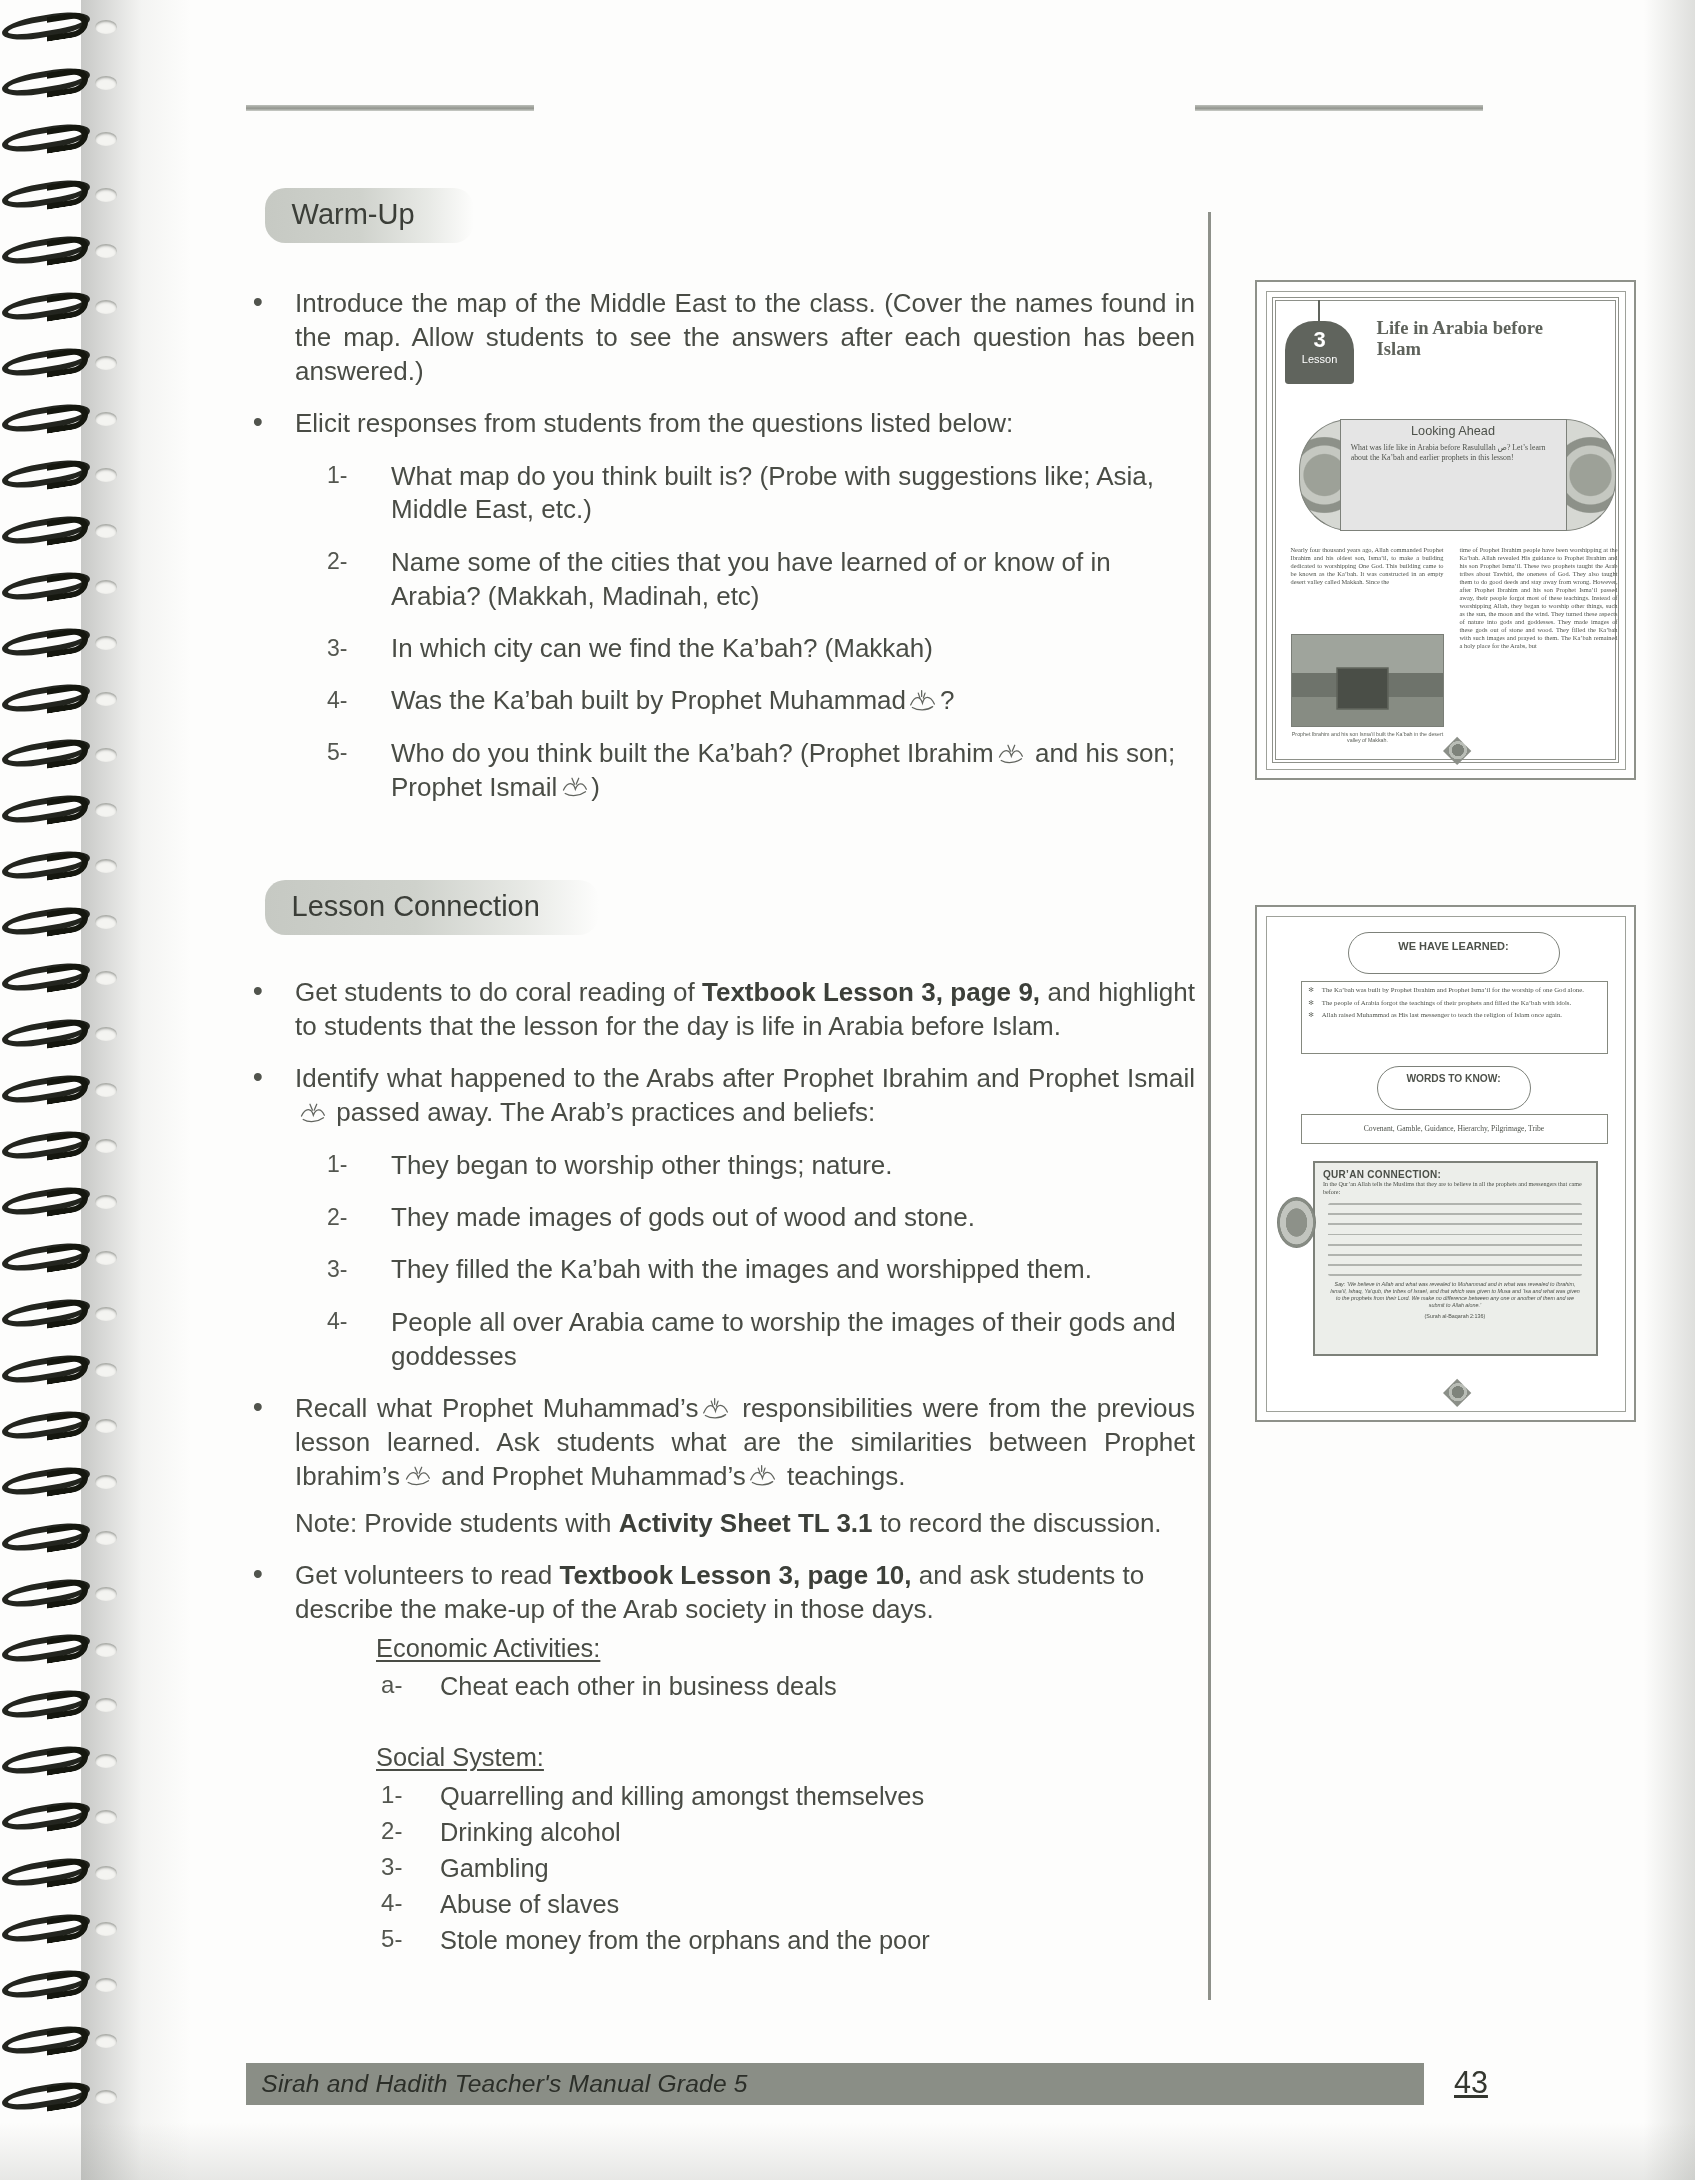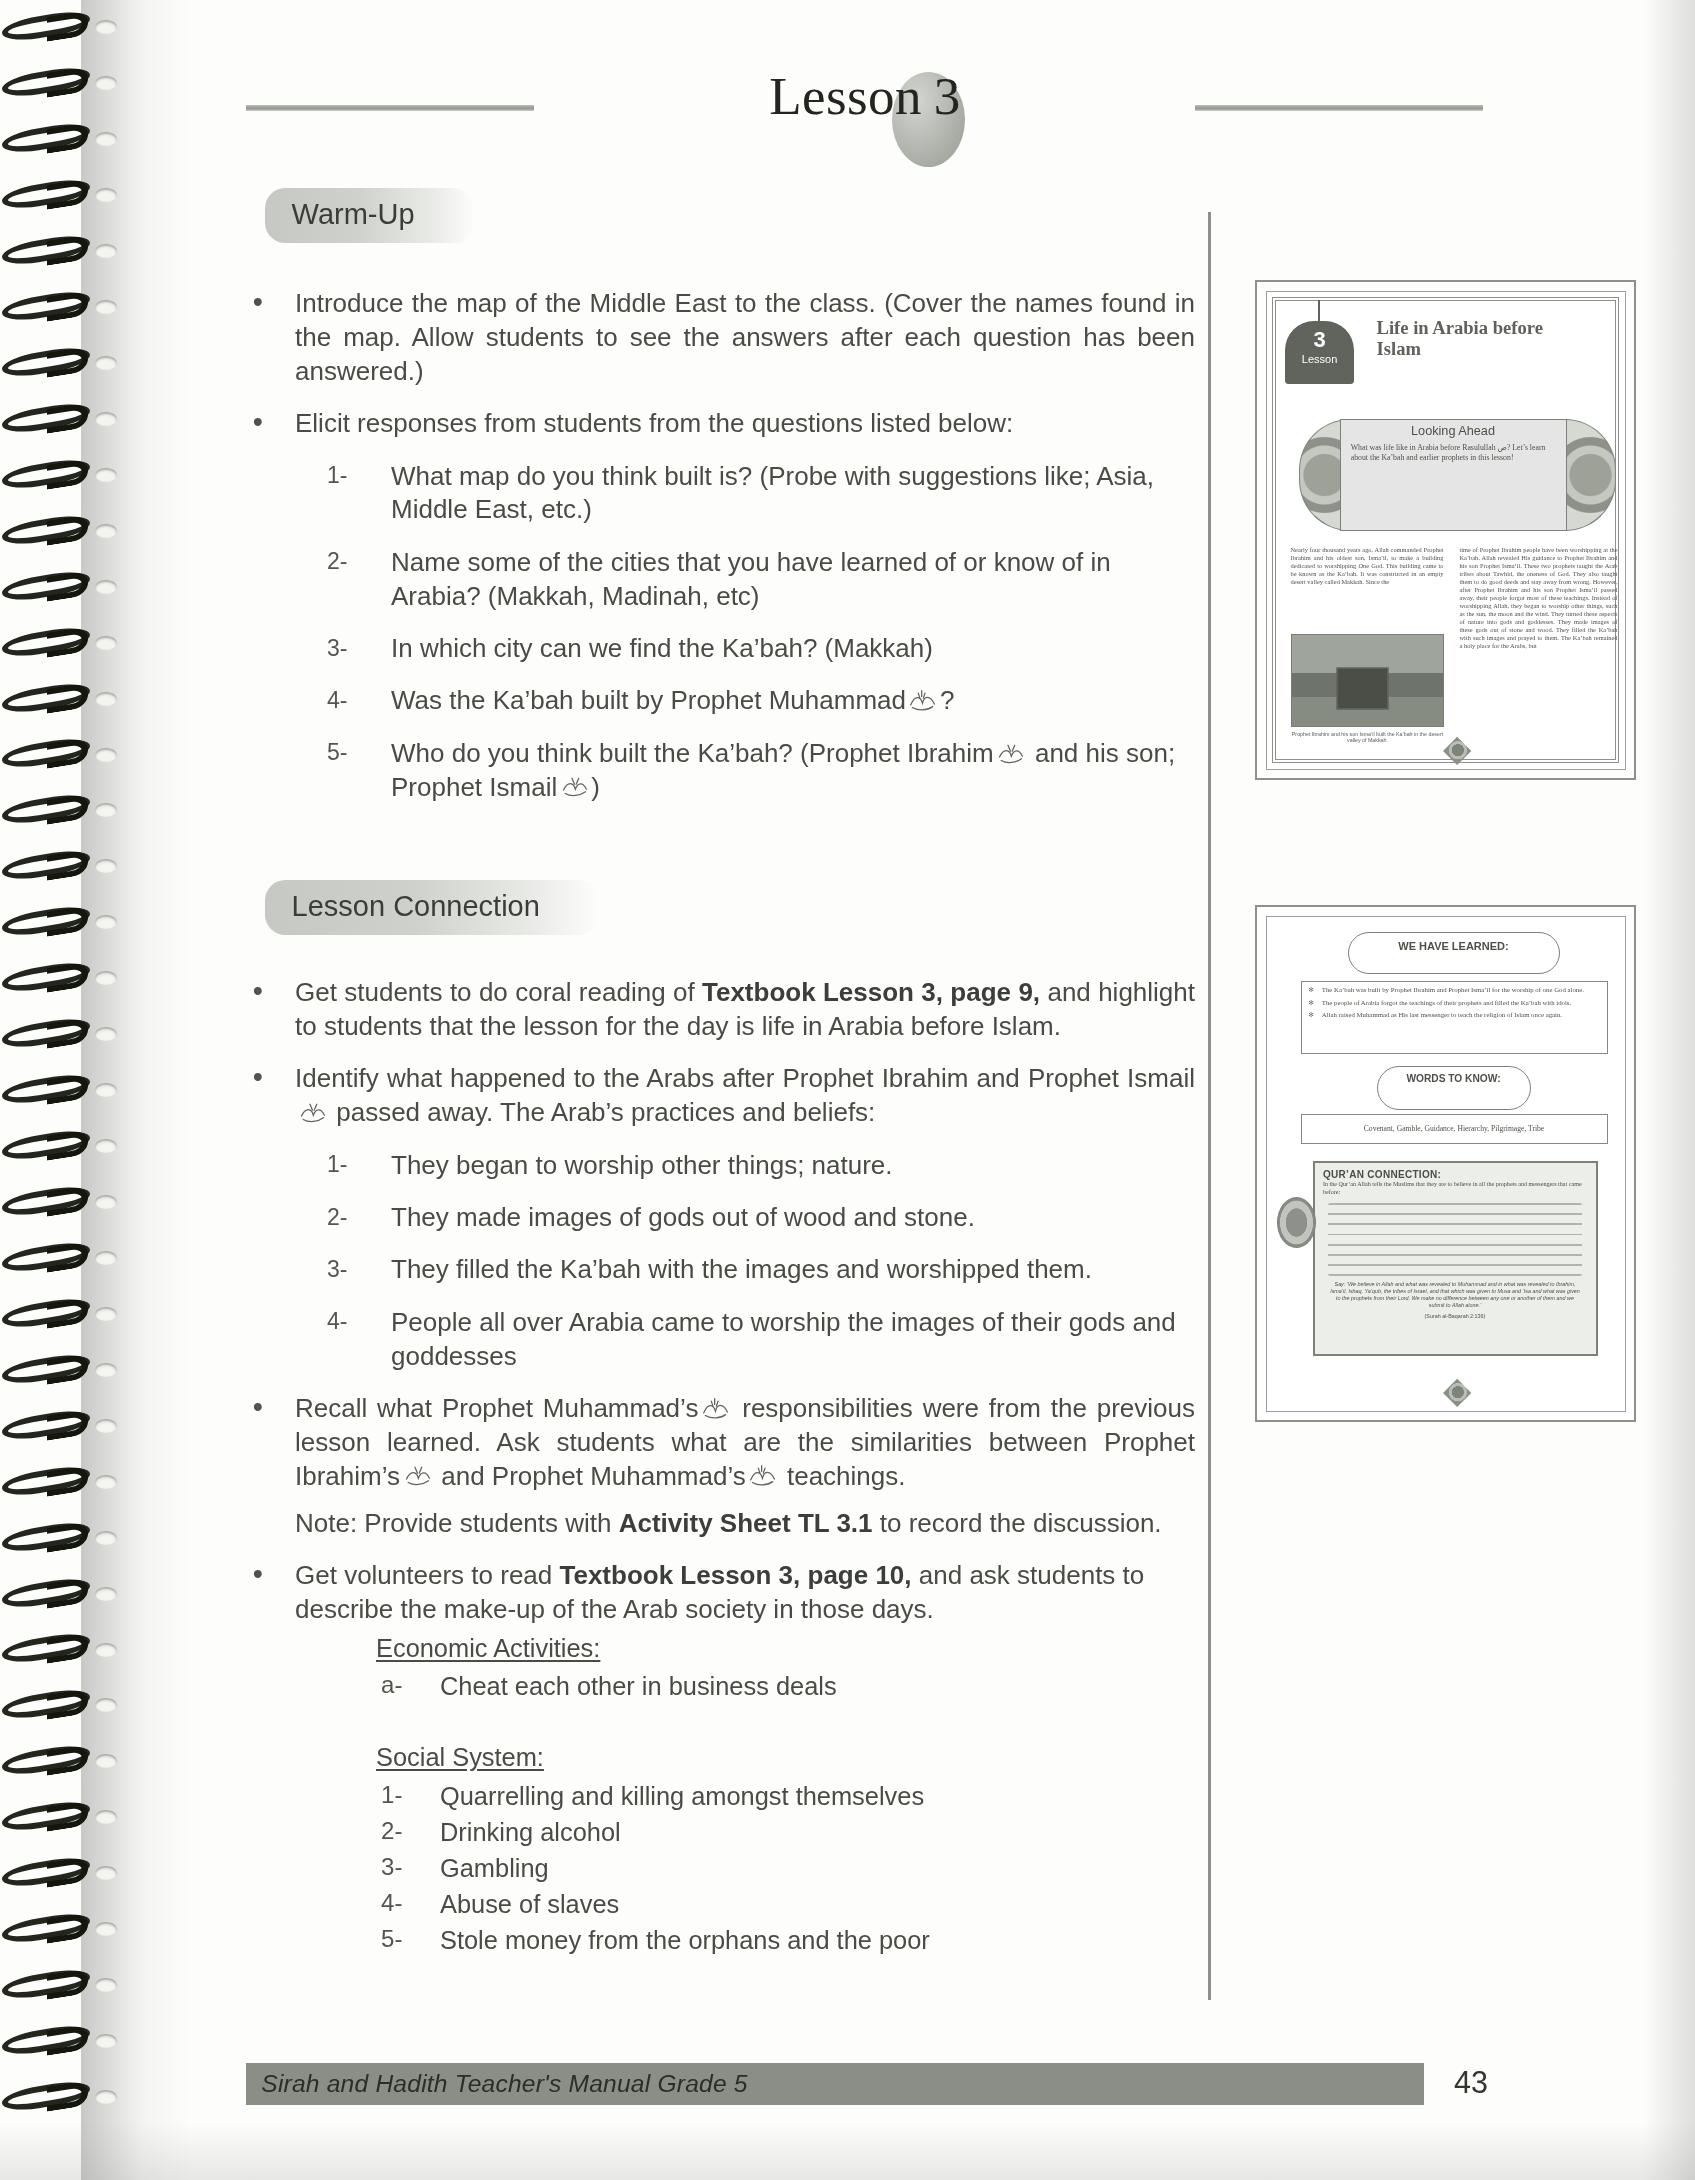--- a/index.html
+++ b/index.html
@@ -306,21 +306,21 @@
     background: #8a8e86;
     display: flex; align-items: center;
   }
   #footer-title {
     font-size: 24.6px; font-style: italic; color: #2b2e28;
     padding-left: 15.3px; letter-spacing: 0.2px;
     font-family: "Liberation Sans", sans-serif;
   }
   #page-number {
     position: absolute; left: 1208px; top: 1.7px;
-    font-size: 30.5px; color: #34372f;
+    font-size: 30.5px; color: #34372f; text-decoration: underline;
   }
 </style>
 </head>
 <body>
 
 <div id="page-sheet"></div>
 <div id="gutter-shadow"></div>
 <div id="right-edge-shadow"></div>
 <div id="bottom-edge-shadow"></div>
 
@@ -401,24 +401,20 @@
     <div class="punch" style="top: 2034px;"></div>
     <div class="coil" style="top: 2085px;"></div>
     <div class="punch" style="top: 2090px;"></div>
   </div>
 
 <div id="content">
 
   <div id="lesson-header">
     <div class="rule" id="rule-left"></div>
     <div class="rule" id="rule-right"></div>
-    <div id="lesson-title-wrap">
-      <div id="lesson-badge"></div>
-      <div id="lesson-title"><span>Lesson</span><span class="num">3</span></div>
-    </div>
   </div>
 
   <div id="col-divider"></div>
 
   <div id="text-col">
 
     <div style="position:absolute; top:188px; left:0; width:949px;">
       <div class="banner">
         <span>Warm-Up</span>
       </div>

